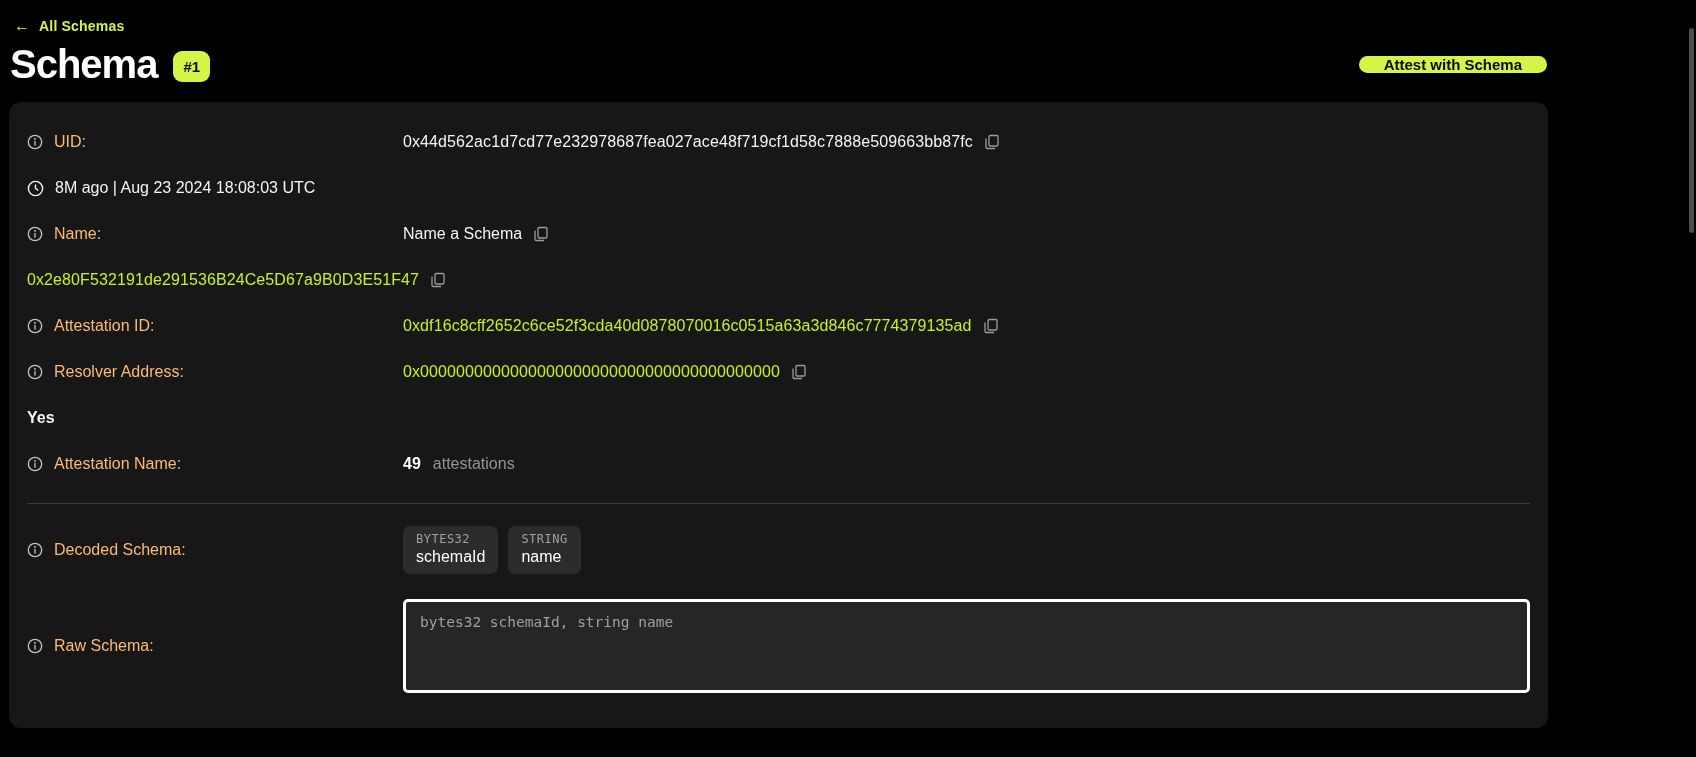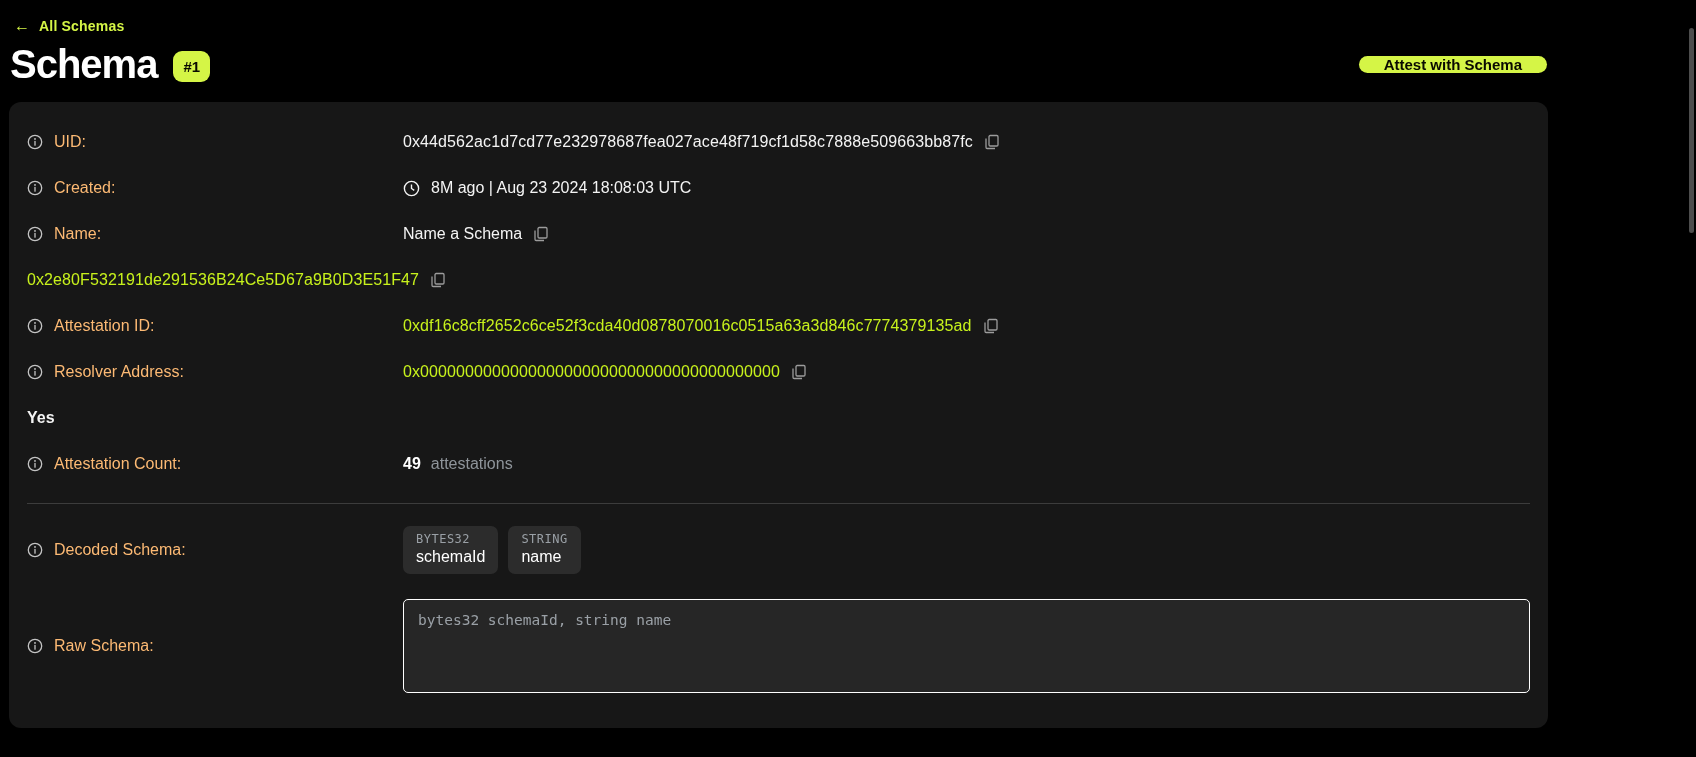--- a/index.html
+++ b/index.html
@@ -66,21 +66,21 @@
   .value-cell {
     display: flex; align-items: center; gap: 9px;
     color: #f4f4f4; font-size: 16px;
   }
   .mono-val { letter-spacing: .1px; }
   .link { color: var(--link); text-decoration: none; cursor: pointer; }
   .copy-icon { display: inline-flex; color: #9c9c9c; cursor: pointer; margin-left: 2px; }
   .clock-icon { display: inline-flex; color: #f4f4f4; margin-right: 2px; }
 
   .count-num { font-weight: 700; color: #ffffff; }
-  .count-suffix { color: #8f959b; margin-left: 6px; cursor: pointer; }
+  .count-suffix { color: #8f959b; cursor: pointer; }
 
   .divider {
     border: none; border-top: 1px solid #3c3c3c;
     margin: 16px 18px 14px 18px;
   }
 
   
   .decoded-row { min-height: 64px; }
   .chips { display: flex; gap: 10px; }
   .chip {
@@ -92,21 +92,21 @@
     font-family: "DejaVu Sans Mono", monospace;
     font-size: 12px; color: #9aa0a6; letter-spacing: .5px;
   }
   .chip-name { font-size: 16px; color: #ffffff; font-weight: 500; }
 
   
   .raw-row { align-items: center; min-height: 112px; margin-top: 8px; }
   .raw-textarea {
     width: 1127px; height: 94px;
     background: #262626;
-    border: 1px solid #ffffff;
+    border: 3px solid #ffffff;
     border-radius: 5px;
     resize: none;
     color: #9aa0a6;
     font-family: "DejaVu Sans Mono", monospace;
     font-size: 14.5px;
     padding: 12px 14px;
     outline: none;
   }
 
   
@@ -153,30 +153,20 @@
         <span class="copy-icon">
           <svg width="16" height="16" viewBox="0 0 16 16" fill="none" stroke="currentColor" stroke-width="1.3">
               <rect x="5" y="1.5" width="9" height="10.5" rx="1.2"></rect>
               <path d="M11 14.5H3.2A1.2 1.2 0 0 1 2 13.3V4.5"></path>
             </svg>
         </span>
       </div>
     </div>
 
     <div class="detail-row">
-      <div class="label-cell">
-        <span class="info-icon">
-          <svg width="16" height="16" viewBox="0 0 16 16">
-              <circle cx="8" cy="8" r="6.7" fill="none" stroke="currentColor" stroke-width="1.3"></circle>
-              <circle cx="8" cy="4.9" r="0.95" fill="currentColor"></circle>
-              <rect x="7.35" y="6.8" width="1.3" height="5" rx="0.6" fill="currentColor"></rect>
-            </svg>
-        </span>
-        <span>Created:</span>
-      </div>
       <div class="value-cell">
         <span class="clock-icon">
           <svg width="17" height="17" viewBox="0 0 16 16" fill="none" stroke="currentColor" stroke-width="1.3">
               <circle cx="8" cy="8" r="6.7"></circle>
               <path d="M8 4.2V8l2.6 1.7"></path>
             </svg>
         </span>
         <span>8M ago | Aug 23 2024 18:08:03 UTC</span>
       </div>
     </div>
@@ -267,23 +257,23 @@
 
     <div class="detail-row">
       <div class="label-cell">
         <span class="info-icon">
           <svg width="16" height="16" viewBox="0 0 16 16">
               <circle cx="8" cy="8" r="6.7" fill="none" stroke="currentColor" stroke-width="1.3"></circle>
               <circle cx="8" cy="4.9" r="0.95" fill="currentColor"></circle>
               <rect x="7.35" y="6.8" width="1.3" height="5" rx="0.6" fill="currentColor"></rect>
             </svg>
         </span>
-        <span>Attestation Count:</span>
-      </div>
-      <div class="value-cell" style="gap:4px">
+        <span>Attestation Name:</span>
+      </div>
+      <div class="value-cell" style="gap:12px">
         <span class="count-num">49</span>
         <span class="count-suffix">attestations</span>
       </div>
     </div>
 
     <hr class="divider">
 
     <div class="detail-row decoded-row">
       <div class="label-cell">
         <span class="info-icon">

